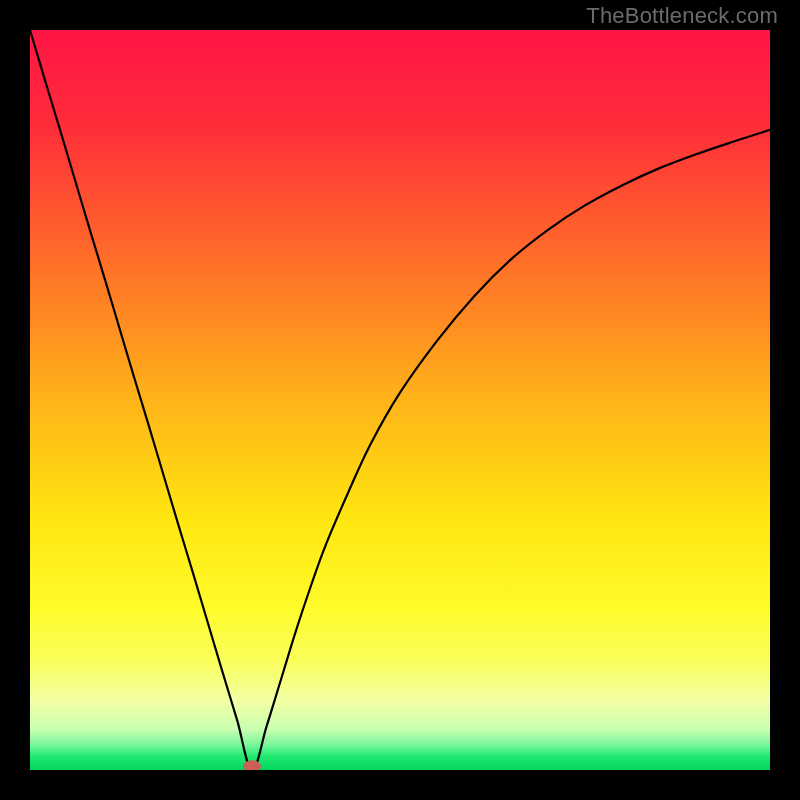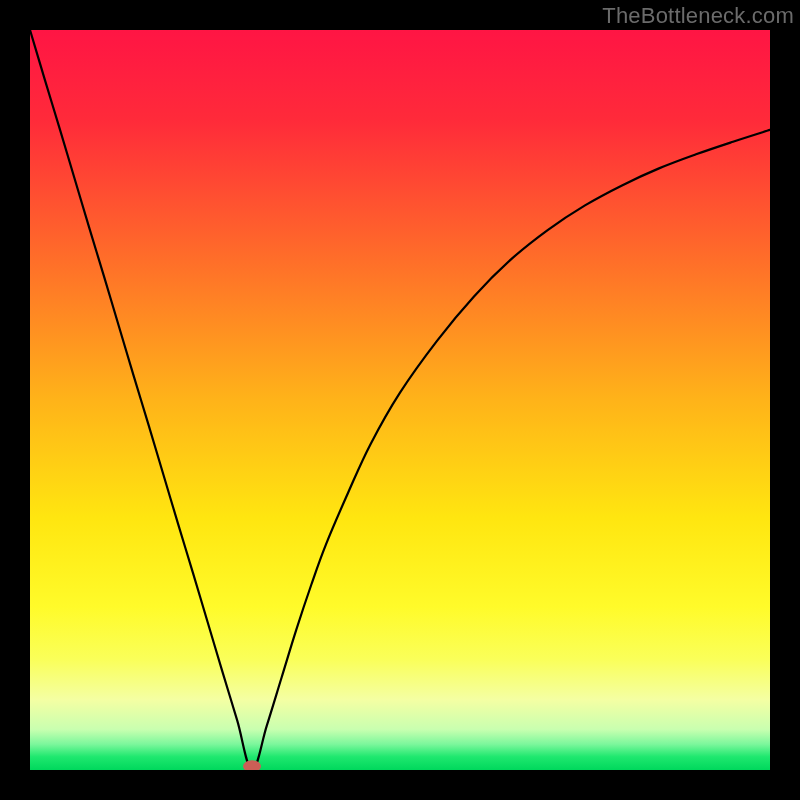--- a/index.html
+++ b/index.html
@@ -20,21 +20,21 @@
   .plot {
     position: absolute;
     left: 30px;
     top: 30px;
     width: 740px;
     height: 740px;
   }
   .watermark {
     position: absolute;
     top: 3px;
-    right: 6px;
+    right: 22px;
     color: #6b6b6b;
     font-size: 22px;
     font-weight: 500;
     letter-spacing: 0.2px;
     font-family: Arial, Helvetica, sans-serif;
   }
 </style>
 </head>
 <body>
 

